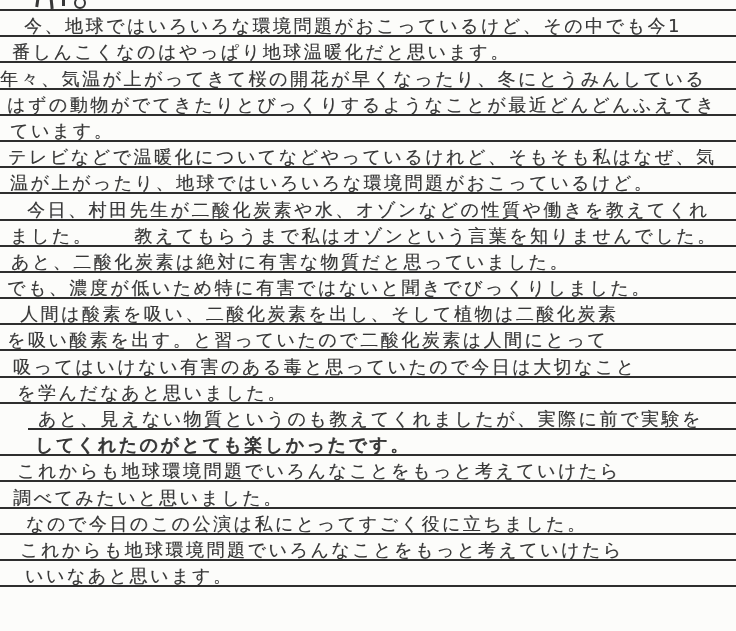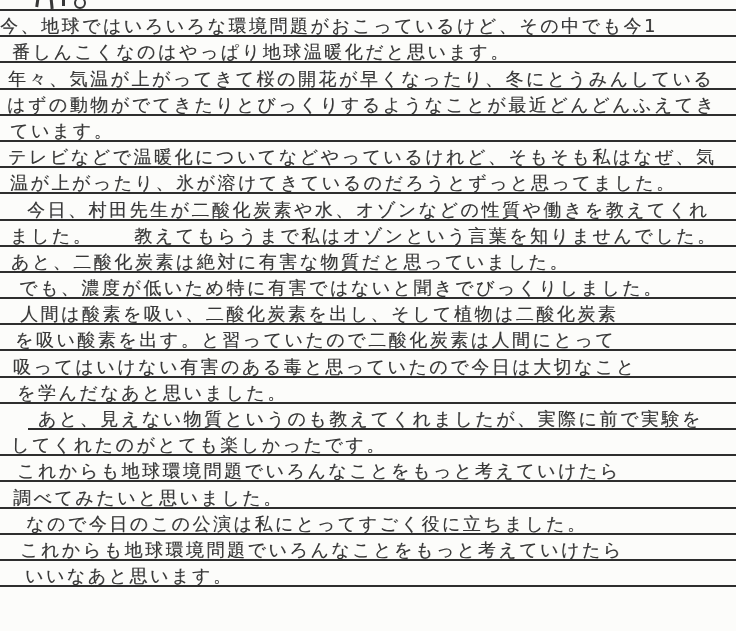--- a/index.html
+++ b/index.html
@@ -79,69 +79,69 @@
   <div class="fragment">
     <i class="s1"></i>
       <i class="s2"></i>
       <i class="s3"></i>
       <span class="dot"></span>
   </div>
 
   <div class="lines">
     <div class="line partial"></div>
 
-  <div class="line" style="padding-left: 0; text-align: right;">
+  <div class="line" style="padding-left: 24px; text-align: right;">
         <span class="txt">今、地球ではいろいろな環境問題がおこっているけど、その中でも今1</span>
       </div>
       <div class="line" style="padding-left: 12px;">
         <span class="txt">番しんこくなのはやっぱり地球温暖化だと思います。</span>
       </div>
-      <div class="line" style="padding-left: 8px;">
+      <div class="line" style="padding-left: 0;">
         <span class="txt">年々、気温が上がってきて桜の開花が早くなったり、冬にとうみんしている</span>
       </div>
       <div class="line" style="padding-left: 7px;">
         <span class="txt">はずの動物がでてきたりとびっくりするようなことが最近どんどんふえてき</span>
       </div>
       <div class="line" style="padding-left: 10px; text-align: right;">
         <span class="txt">ています。</span>
       </div>
       <div class="line" style="padding-left: 8px;">
         <span class="txt">テレビなどで温暖化についてなどやっているけれど、そもそも私はなぜ、気</span>
       </div>
       <div class="line" style="padding-left: 10px;">
-        <span class="txt">温が上がったり、氷が溶けてきているのだろうとずっと思ってました。</span>
+        <span class="txt">温が上がったり、地球ではいろいろな環境問題がおこっているけど。</span>
       </div>
       <div class="line" style="padding-left: 27px;">
         <span class="txt">今日、村田先生が二酸化炭素や水、オゾンなどの性質や働きを教えてくれ</span>
       </div>
       <div class="line" style="padding-left: 10px;">
         <span class="txt">ました。　　教えてもらうまで私はオゾンという言葉を知りませんでした。</span>
       </div>
       <div class="line" style="padding-left: 11px;">
         <span class="txt">あと、二酸化炭素は絶対に有害な物質だと思っていました。</span>
       </div>
-      <div class="line" style="padding-left: 19px;">
+      <div class="line" style="padding-left: 7px;">
         <span class="txt">でも、濃度が低いため特に有害ではないと聞きでびっくりしました。</span>
       </div>
       <div class="line" style="padding-left: 20px;">
         <span class="txt">人間は酸素を吸い、二酸化炭素を出し、そして植物は二酸化炭素</span>
       </div>
-      <div class="line" style="padding-left: 15px; text-align: center;">
+      <div class="line" style="padding-left: 7px; text-align: center;">
         <span class="txt">を吸い酸素を出す。と習っていたので二酸化炭素は人間にとって</span>
       </div>
       <div class="line" style="padding-left: 13px;">
         <span class="txt">吸ってはいけない有害のある毒と思っていたので今日は大切なこと</span>
       </div>
       <div class="line" style="padding-left: 17px;">
         <span class="txt">を学んだなあと思いました。</span>
       </div>
       <div class="line" style="padding-left: 10px; margin-left: 28px;">
         <span class="txt">あと、見えない物質というのも教えてくれましたが、実際に前で実験を</span>
       </div>
-      <div class="line" style="padding-left: 11px;">
+      <div class="line" style="padding-left: 35px; font-weight: bold;">
         <span class="txt">してくれたのがとても楽しかったです。</span>
       </div>
       <div class="line" style="padding-left: 17px;">
         <span class="txt">これからも地球環境問題でいろんなことをもっと考えていけたら</span>
       </div>
       <div class="line" style="padding-left: 13px;">
         <span class="txt">調べてみたいと思いました。</span>
       </div>
       <div class="line" style="padding-left: 26px;">
         <span class="txt">なので今日のこの公演は私にとってすごく役に立ちました。</span>

